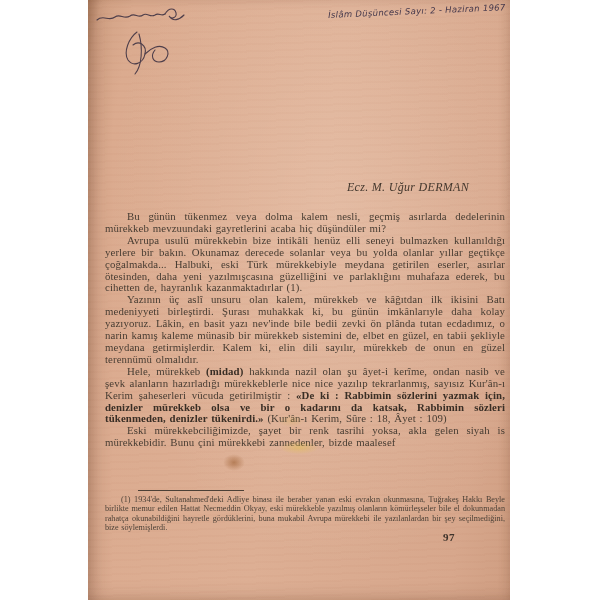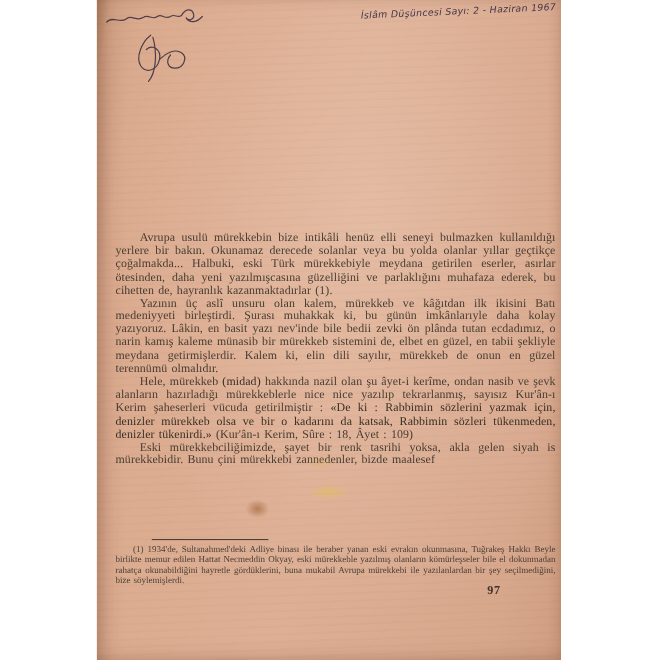--- a/index.html
+++ b/index.html
@@ -45,21 +45,21 @@
     text-align:right;padding-right:36px;box-sizing:border-box;
     font-style:italic;font-size:12px;letter-spacing:.3px;
     color:#44382e;
   }
   .body-text{
     position:absolute;left:17px;top:211px;width:400px;
     font-size:10.8px;line-height:11.9px;
     color:#473c32;text-align:justify;word-spacing:1px;letter-spacing:.1px;
   }
   .para{text-indent:22px;margin:0;}
-  .para .b{font-weight:normal;color:#392e25;}
+  .para .b{font-weight:bold;color:#392e25;}
   .footnote-rule{
     position:absolute;left:50px;top:490px;width:106px;height:0;
     border-top:1.5px solid #4c4036;
   }
   .footnote{
     position:absolute;left:17px;top:495px;width:400px;
     font-size:8.2px;line-height:9.3px;text-indent:16px;
     color:#4c4137;text-align:justify;word-spacing:.6px;
   }
   .page-number{
@@ -96,22 +96,24 @@
         <path d="M44 28 C36 34, 30 48, 35 56 C40 63, 50 60, 52 50 C54 41, 46 36, 40 41"></path>
         <path d="M52 50 C58 44, 66 40, 72 44 C78 48, 74 58, 66 58 C60 58, 57 52, 62 46"></path>
         <path d="M46 30 C50 44, 49 62, 42 70"></path>
       </g>
     </svg>
   </div>
 
   <div class="hand-note">İslâm Düşüncesi Sayı: 2 - Haziran 1967</div>
 
 
+  <div class="author">Ecz. M. Uğur DERMAN</div>
 
   <div class="body-text">
+      <div class="para"><span>Bu günün tükenmez veya dolma kalem nesli, geçmiş asırlarda dedelerinin mürekkeb mevzuundaki gayretlerini acaba hiç düşündüler mi?</span></div>
       <div class="para"><span>Avrupa usulü mürekkebin bize intikâli henüz elli seneyi bulmazken kullanıldığı yerlere bir bakın. Okunamaz derecede solanlar veya bu yolda olanlar yıllar geçtikçe çoğalmakda... Halbuki, eski Türk mürekkebiyle meydana getirilen eserler, asırlar ötesinden, daha yeni yazılmışcasına güzelliğini ve parlaklığını muhafaza ederek, bu cihetten de, hayranlık kazanmaktadırlar (1).</span></div>
       <div class="para"><span>Yazının üç aslî unsuru olan kalem, mürekkeb ve kâğıtdan ilk ikisini Batı medeniyyeti birleştirdi. Şurası muhakkak ki, bu günün imkânlarıyle daha kolay yazıyoruz. Lâkin, en basit yazı nev'inde bile bedii zevki ön plânda tutan ecdadımız, o narin kamış kaleme münasib bir mürekkeb sistemini de, elbet en güzel, en tabii şekliyle meydana getirmişlerdir. Kalem ki, elin dili sayılır, mürekkeb de onun en güzel terennümü olmalıdır.</span></div>
       <div class="para"><span>Hele, mürekkeb </span><span class="b">(midad)</span><span> hakkında nazil olan şu âyet-i kerîme, ondan nasib ve şevk alanların hazırladığı mürekkeblerle nice nice yazılıp tekrarlanmış, sayısız Kur'ân-ı Kerim şaheserleri vücuda getirilmiştir : </span><span class="b">«De ki : Rabbimin sözlerini yazmak için, denizler mürekkeb olsa ve bir o kadarını da katsak, Rabbimin sözleri tükenmeden, denizler tükenirdi.»</span><span> (Kur'ân-ı Kerim, Sûre : 18, Âyet : 109)</span></div>
       <div class="para"><span>Eski mürekkebciliğimizde, şayet bir renk tasrihi yoksa, akla gelen siyah is mürekkebidir. Bunu çini mürekkebi zannedenler, bizde maalesef</span></div>
     </div>
 
   <div class="stain-faint"></div>
   <div class="stain-yellow"></div>
   <div class="stain-brown"></div>
 

